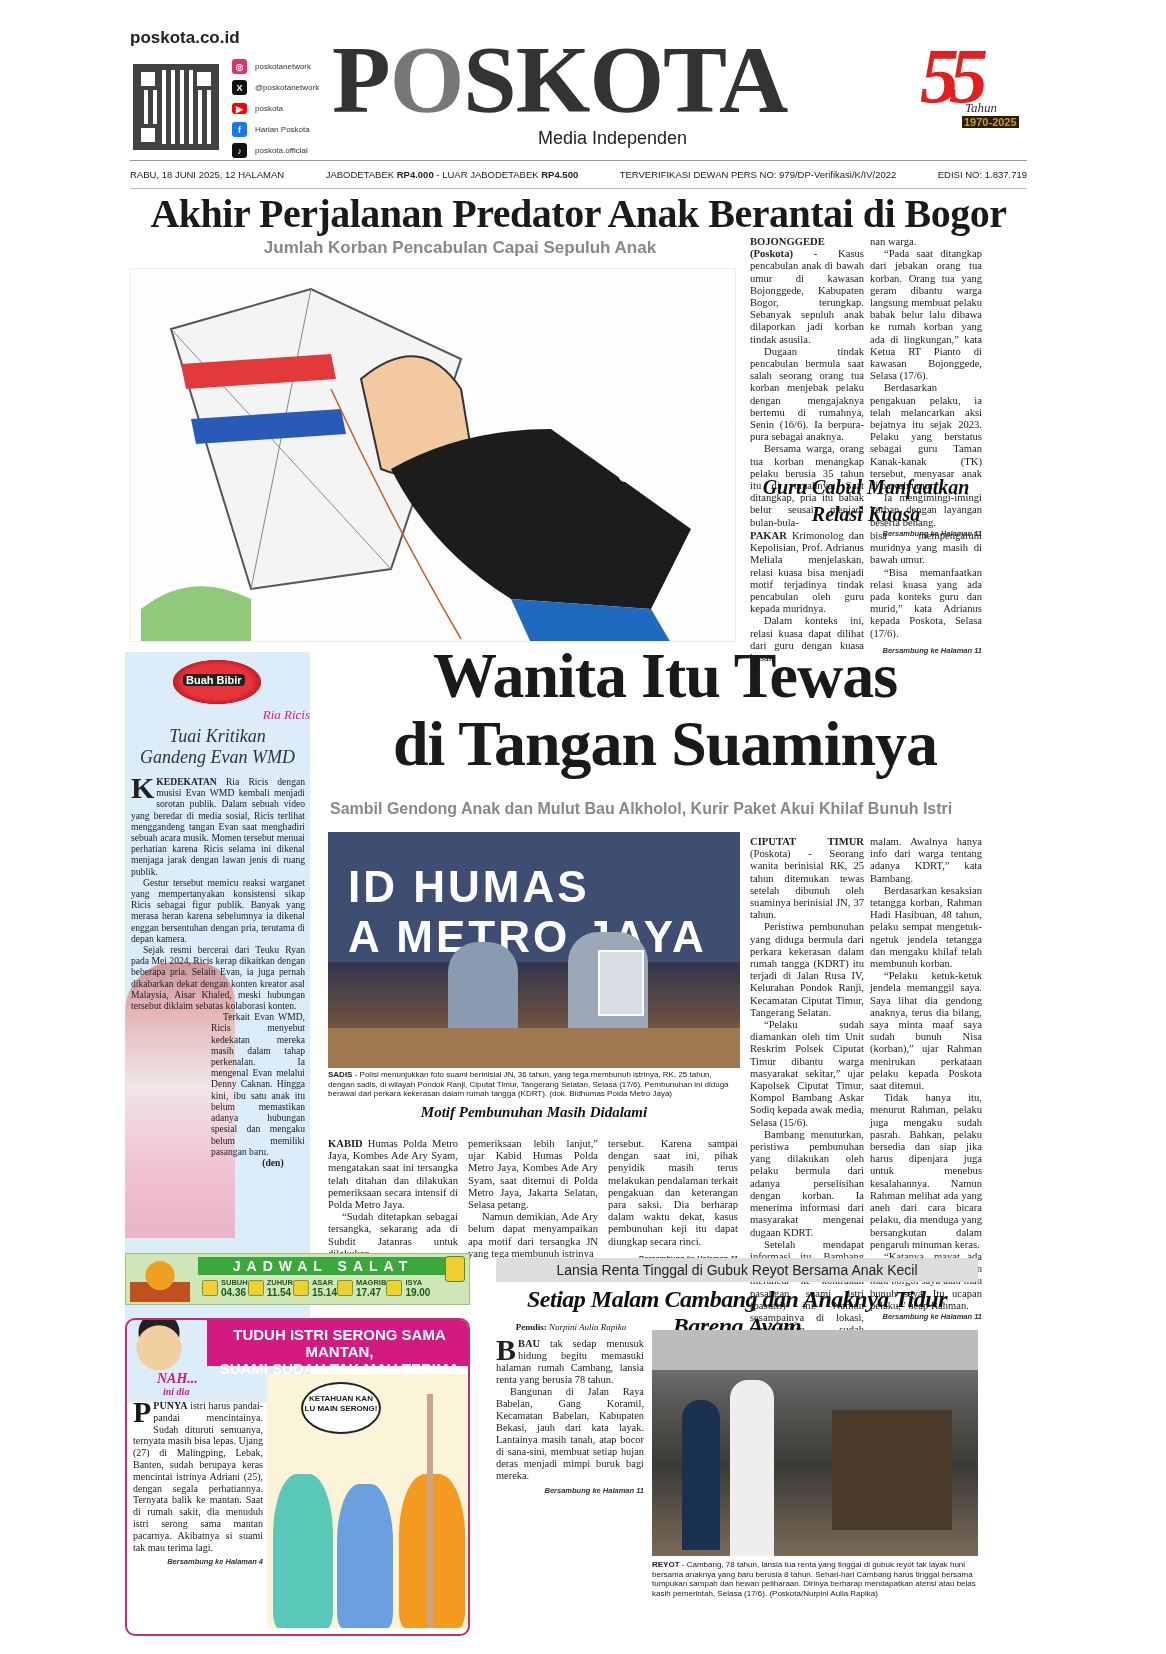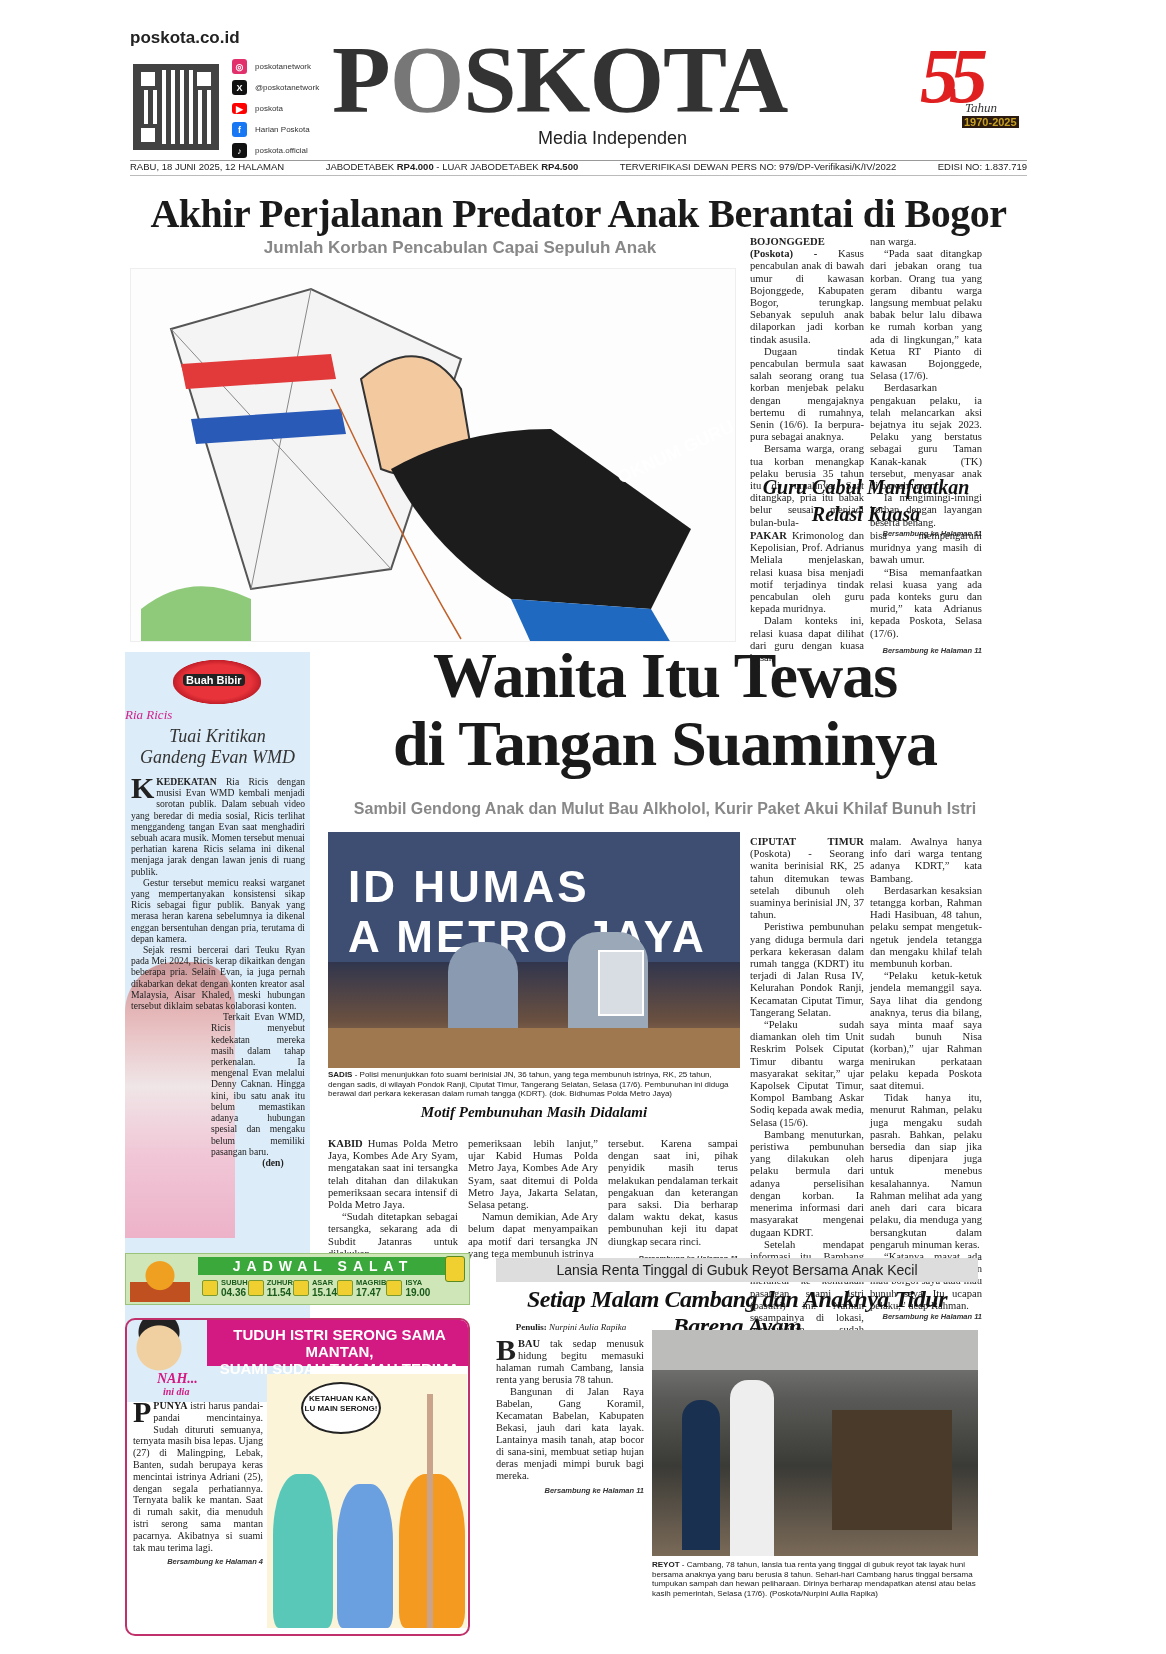--- a/index.html
+++ b/index.html
@@ -14,42 +14,42 @@
 .soc-row{display:flex;align-items:center;height:21px;font:8px "Liberation Sans",sans-serif;color:#333}
 .soc-ico{width:15px;height:15px;border-radius:3px;margin-right:8px;display:flex;align-items:center;justify-content:center;color:#fff;font:bold 9px "Liberation Sans",sans-serif}
 #logo{left:332px;top:32px;font:bold 96px "Liberation Serif",serif;color:#333;letter-spacing:-1px;line-height:96px}
 #logo .o1{color:#777}
 #logo .o2{color:#333;position:relative}
 #tagline{left:538px;top:128px;font:18px "Liberation Sans",sans-serif;color:#222}
 #anniv{left:920px;top:36px;width:120px;height:100px}
 #anniv .n55{font:bold italic 78px "Liberation Serif",serif;color:#e02020;line-height:80px;letter-spacing:-10px}
 #anniv .th{position:absolute;left:45px;top:64px;font:italic 13px "Liberation Serif",serif;color:#333}
 #anniv .yr{position:absolute;left:42px;top:80px;font:bold 11px "Liberation Sans",sans-serif;color:#c8a020;background:#2a1a10;padding:0 2px}
-#infobar{left:130px;top:160px;width:897px;border-top:1px solid #999;border-bottom:1px solid #bbb;height:16px;display:flex;justify-content:space-between;align-items:flex-start;font:9.5px "Liberation Sans",sans-serif;color:#222}
+#infobar{left:130px;top:160px;width:897px;border-top:1px solid #999;border-bottom:1px solid #bbb;height:29px;display:flex;justify-content:space-between;align-items:center;font:9.5px "Liberation Sans",sans-serif;color:#222}
 #infobar b{font-weight:bold}
 
 #h1{left:130px;top:190px;width:897px;text-align:center;font:bold 40px "Liberation Serif",serif;color:#1a1a1a;letter-spacing:-.5px}
 #h1sub{left:200px;top:238px;width:520px;text-align:center;font:bold 17px "Liberation Sans",sans-serif;color:#888}
 #illus1{left:130px;top:268px;width:606px;height:374px;background:#fdfdfd;overflow:hidden;border:1px solid #eee}
 .col{position:absolute;font-size:10.6px;line-height:12.2px;text-align:justify;color:#222}
 .col p{text-indent:14px}
 .col p.first{text-indent:0}
 .cont{font:bold italic 7.5px "Liberation Sans",sans-serif;text-align:right;color:#333}
 .subhead{position:absolute;font:bold italic 20px "Liberation Serif",serif;text-align:center;color:#111}
 
 #side{left:125px;top:652px;width:185px;height:750px;background:#dcecf8}
 #side .lips{position:absolute;left:48px;top:8px;width:88px;height:44px;background:radial-gradient(ellipse at center,#e8333a 55%,#c4202a 70%,transparent 72%)}
 #side .bb{position:absolute;left:58px;top:22px;font:bold 11px "Liberation Sans",sans-serif;color:#fff;background:#222;border-radius:4px;padding:0 3px}
-#side .name{position:absolute;left:0;width:185px;top:55px;text-align:left;font:italic 13px "Liberation Serif",serif;color:#d0208a}
+#side .name{position:absolute;left:0;width:185px;top:55px;text-align:right;font:italic 13px "Liberation Serif",serif;color:#d0208a}
 #side .title{position:absolute;left:0;width:185px;top:74px;text-align:center;font:italic 18px "Liberation Serif",serif;line-height:21px;color:#333}
 #side .txt{position:absolute;left:6px;top:124px;width:174px;font-size:9.6px;line-height:11.2px;text-align:justify;color:#222}
 #side .girl{position:absolute;left:0;top:310px;width:110px;height:276px;background:linear-gradient(180deg,#c98a8a 0,#e8b0b0 20%,#f3e4e4 45%,#f4c0d0 70%,#f0a8c0 100%);border-radius:50px 40px 0 0;opacity:.85}
 
 #h2{left:330px;top:642px;width:670px;text-align:center;font:bold 64px "Liberation Serif",serif;line-height:68px;color:#1a1a1a;letter-spacing:-1px}
-#h2sub{left:330px;top:800px;width:670px;text-align:center;font:bold 16px "Liberation Sans",sans-serif;color:#888}
+#h2sub{left:330px;top:800px;width:670px;text-align:left;font:bold 16px "Liberation Sans",sans-serif;color:#888}
 #photo2{left:328px;top:832px;width:412px;height:236px;background:linear-gradient(180deg,#3a4a6a 0,#253050 50%,#6a5040 80%,#b89070 100%);overflow:hidden}
 #photo2 .wall{position:absolute;left:0;top:0;width:412px;height:130px;background:#3d4e72}
 #photo2 .sign{position:absolute;left:20px;top:30px;font:bold 44px "Liberation Sans",sans-serif;color:#fff;line-height:50px;letter-spacing:3px}
 #photo2 .table{position:absolute;left:0;top:196px;width:412px;height:40px;background:#a07850}
 #cap2{left:328px;top:1070px;width:410px;font:8px "Liberation Sans",sans-serif;line-height:9.5px;color:#222}
 
 #salat{left:125px;top:1253px;width:345px;height:52px;background:#cfe6b8;border:1px solid #9bc47a}
 #salat .bar{position:absolute;left:72px;top:3px;width:250px;height:18px;background:#3aa83a;color:#fff;font:bold 14px "Liberation Sans",sans-serif;letter-spacing:6px;text-align:center;line-height:18px}
 #salat .mosque{position:absolute;left:4px;top:4px;width:60px;height:44px;background:radial-gradient(circle at 50% 40%,#f0a020 0 14px,transparent 15px),linear-gradient(180deg,transparent 55%,#c05020 55%);}
 #salat .times{position:absolute;left:76px;top:24px;display:flex;}

